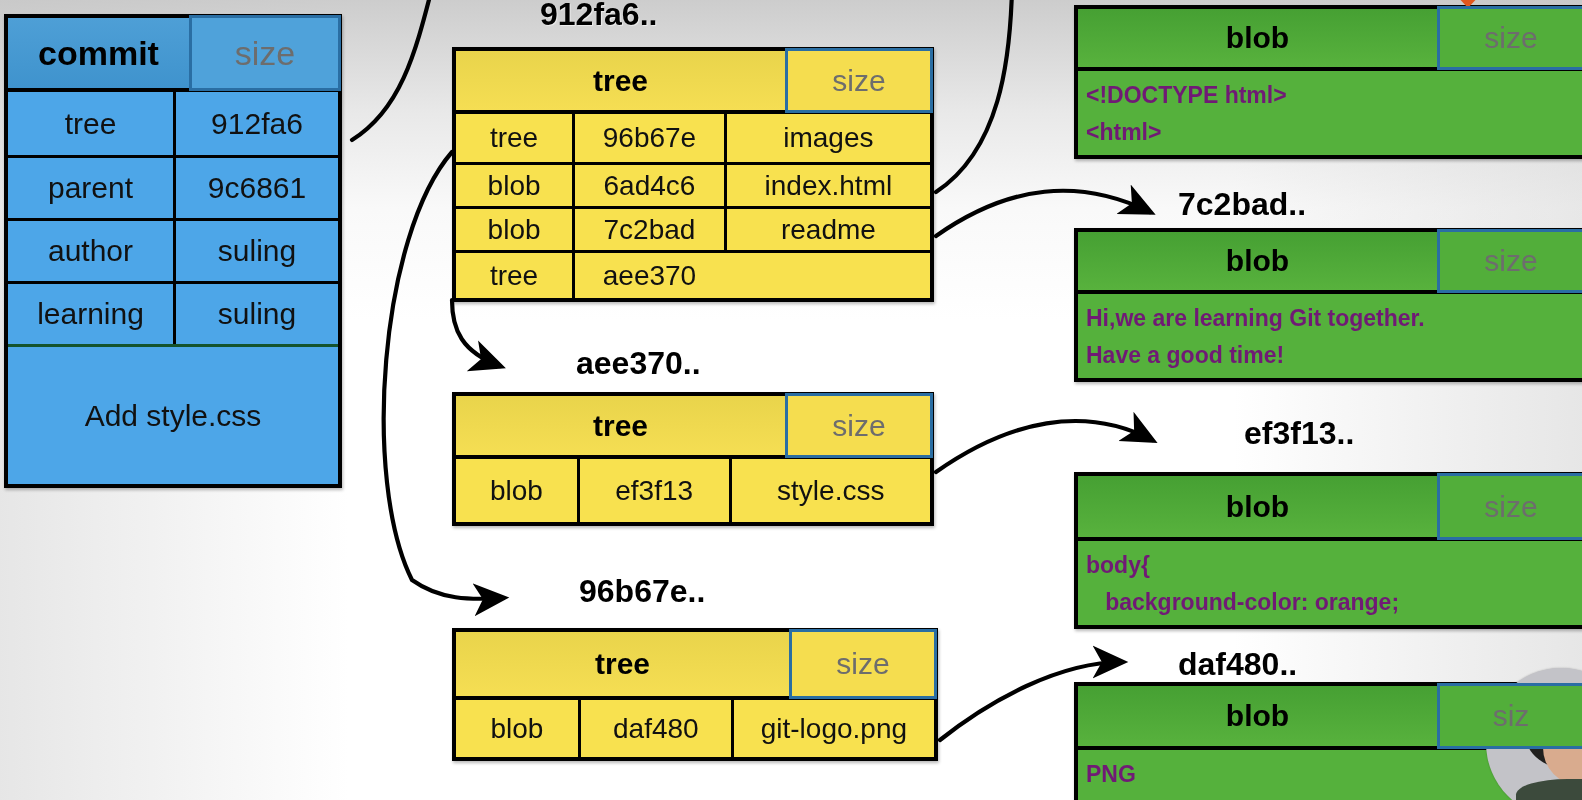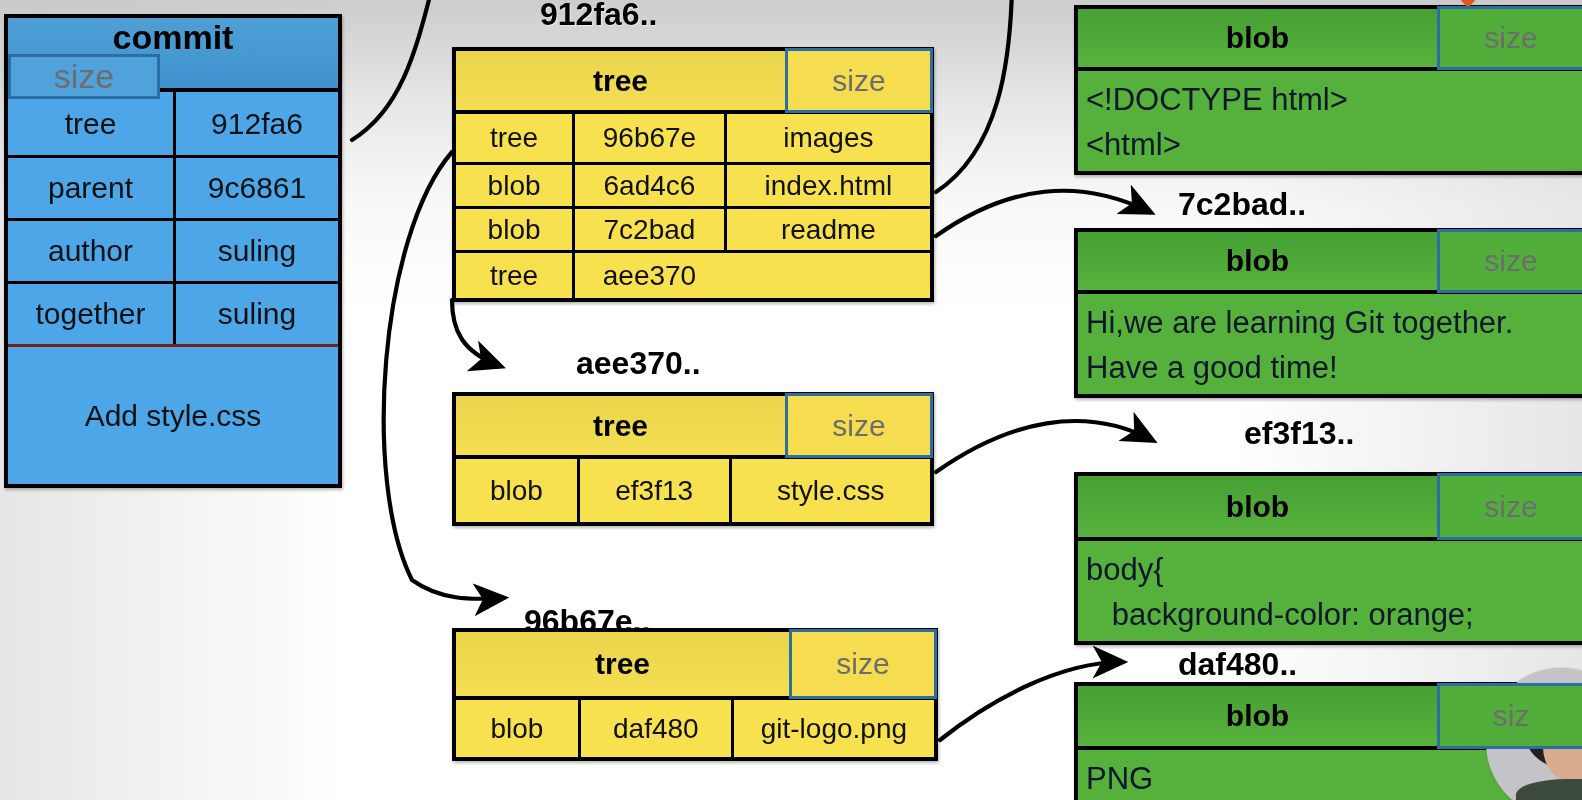--- a/index.html
+++ b/index.html
@@ -80,47 +80,48 @@
     display: flex;
     align-items: center;
     justify-content: center;
     box-sizing: border-box;
     color: #111;
   }
   .cell + .cell { border-left: 3px solid #000000; }
 
   
   .commit { background: #4da6e8; }
-  .commit .hdr { height: 74px; background: linear-gradient(180deg,#4e9fd6 0%, #3f93cd 100%); flex-direction: column; }
+  .commit .hdr { height: 74px; background: linear-gradient(180deg,#4e9fd6 0%, #3f93cd 100%); }
   .commit .hdr-main { font-size: 34px; }
   .commit .hdr-size { width: 152px; font-size: 34px; background: #4fa2da; }
   .commit .row { height: 63px; }
   .commit .cell { font-size: 30px; }
-  .commit .msgrow { height: 140px; border-top: 3px solid #7f1d1d; }
+  .commit .msgrow { height: 140px; border-top: 3px solid #14532d; }
   .commit .msgcell { font-size: 30px; width: 100%; }
 
   
   .tree { background: #f8e14f; }
   .tree .hdr { background: linear-gradient(180deg,#e9d44b 0%, #f5de53 100%); }
   .tree .hdr-main { font-size: 30px; }
   .tree .hdr-size { font-size: 30px; background: #f5dd4f; }
   .tree .cell { font-size: 28px; }
 
   
   .blob { background: #55b13c; }
   .blob .hdr { background: linear-gradient(180deg,#46a033 0%, #58b23d 100%); }
   .blob .hdr-main { font-size: 30px; }
   .blob .hdr-size { font-size: 30px; background: #52ae3a; }
   .blob .content { padding: 6px 8px 4px 8px; }
   .blob .line {
-    font-size: 31px;
-    color: #0f172a;
+    font-size: 23px;
+    color: #701a75;
     line-height: 1.0;
     padding: 7px 0 7px 0;
     white-space: pre;
+    font-weight: bold;
   }
 
   
   .caption {
     position: absolute;
     font-size: 32px;
     font-weight: bold;
     color: #000;
     white-space: nowrap;
     text-shadow: 1px 1px 1px rgba(255,255,255,0.6);
@@ -211,21 +212,21 @@
         <div class="cell" style="width:50%">parent</div>
         <div class="cell" style="width:50%">9c6861</div>
       </div>
 
       <div class="row">
         <div class="cell" style="width:50%">author</div>
         <div class="cell" style="width:50%">suling</div>
       </div>
 
       <div class="row">
-        <div class="cell" style="width:50%">together</div>
+        <div class="cell" style="width:50%">learning</div>
         <div class="cell" style="width:50%">suling</div>
       </div>
 
       <div class="row msgrow">
         <div class="cell msgcell">Add style.css</div>
       </div>
     </div>
   </div>
 
   <div class="caption" style="left:540px; top:-4px;">912fa6..</div>
@@ -271,21 +272,21 @@
     </div>
     <div class="rows">
       <div class="row" style="height:63px;">
         <div class="cell" style="width:25.5%">blob</div>
         <div class="cell" style="width:32%">ef3f13</div>
         <div class="cell" style="width:42.5%">style.css</div>
       </div>
     </div>
   </div>
 
-  <div class="caption" style="left:524px; top:573px;margin-top:30px;">96b67e..</div>
+  <div class="caption" style="left:579px; top:573px;">96b67e..</div>
 
   <div class="objbox tree" style="left:452px; top:628px; width:486px;">
     <div class="hdr" style="height:68px;">
       <div class="hdr-main">tree</div>
       <div class="hdr-size" style="width:148px;">size</div>
     </div>
     <div class="rows">
       <div class="row" style="height:57px;">
         <div class="cell" style="width:25.5%">blob</div>
         <div class="cell" style="width:32%">daf480</div>

